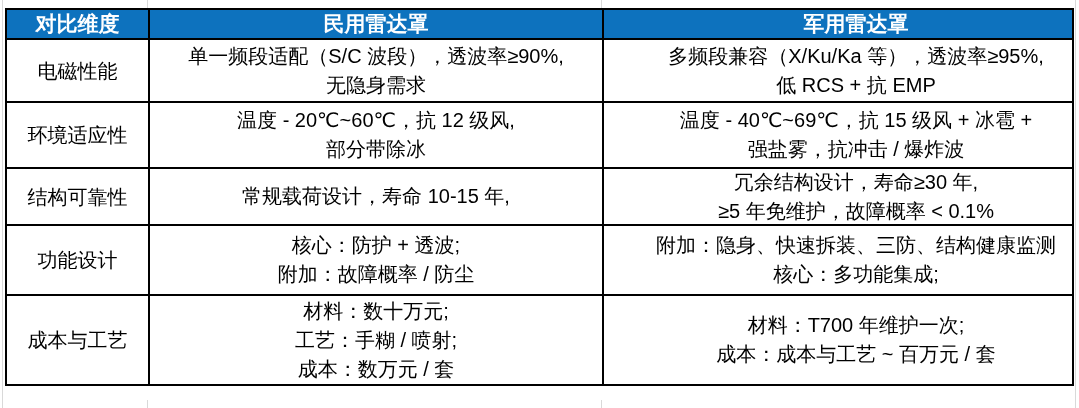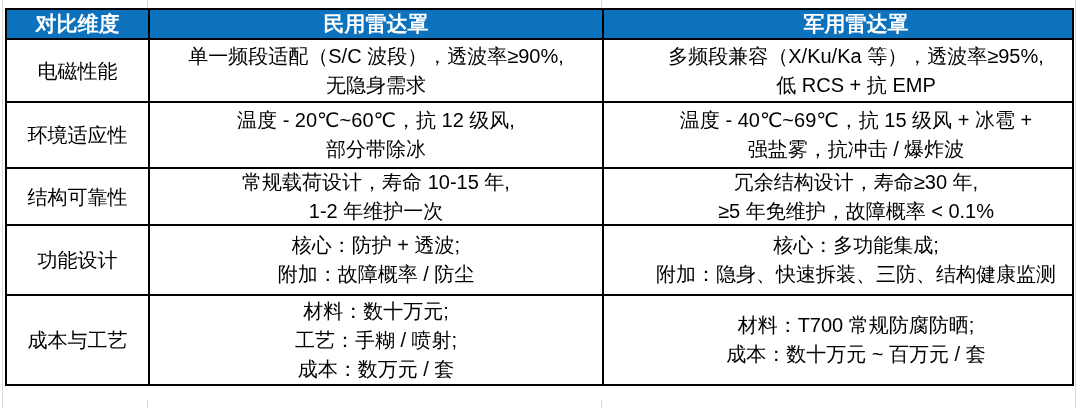--- a/index.html
+++ b/index.html
@@ -117,51 +117,50 @@
         <div class="line">强盐雾，抗冲击 / 爆炸波</div>
       </div>
     </div>
 
     <div class="t-row body-row row-h3">
       <div class="t-cell col-dim">
         <div class="dim-label">结构可靠性</div>
       </div>
       <div class="t-cell col-civ">
         <div class="line">常规载荷设计，寿命 10-15 年,</div>
-        <div class="line">1-2 年维护一次</div>
       </div>
       <div class="t-cell col-mil">
         <div class="line">冗余结构设计，寿命≥30 年,</div>
         <div class="line">≥5 年免维护，故障概率 &lt; 0.1%</div>
       </div>
     </div>
 
     <div class="t-row body-row row-h4">
       <div class="t-cell col-dim">
         <div class="dim-label">功能设计</div>
       </div>
       <div class="t-cell col-civ">
         <div class="line">核心：防护 + 透波;</div>
         <div class="line">附加：故障概率 / 防尘</div>
       </div>
       <div class="t-cell col-mil">
+        <div class="line">附加：隐身、快速拆装、三防、结构健康监测</div>
         <div class="line">核心：多功能集成;</div>
-        <div class="line">附加：隐身、快速拆装、三防、结构健康监测</div>
       </div>
     </div>
 
     <div class="t-row body-row row-h5">
       <div class="t-cell col-dim">
         <div class="dim-label">成本与工艺</div>
       </div>
       <div class="t-cell col-civ">
         <div class="line">材料：数十万元;</div>
         <div class="line">工艺：手糊 / 喷射;</div>
         <div class="line">成本：数万元 / 套</div>
       </div>
       <div class="t-cell col-mil">
-        <div class="line">材料：T700 常规防腐防晒;</div>
-        <div class="line">成本：数十万元 ~ 百万元 / 套</div>
+        <div class="line">材料：T700 年维护一次;</div>
+        <div class="line">成本：成本与工艺 ~ 百万元 / 套</div>
       </div>
     </div>
 
   </div>
 </div>
 
 </body></html>

